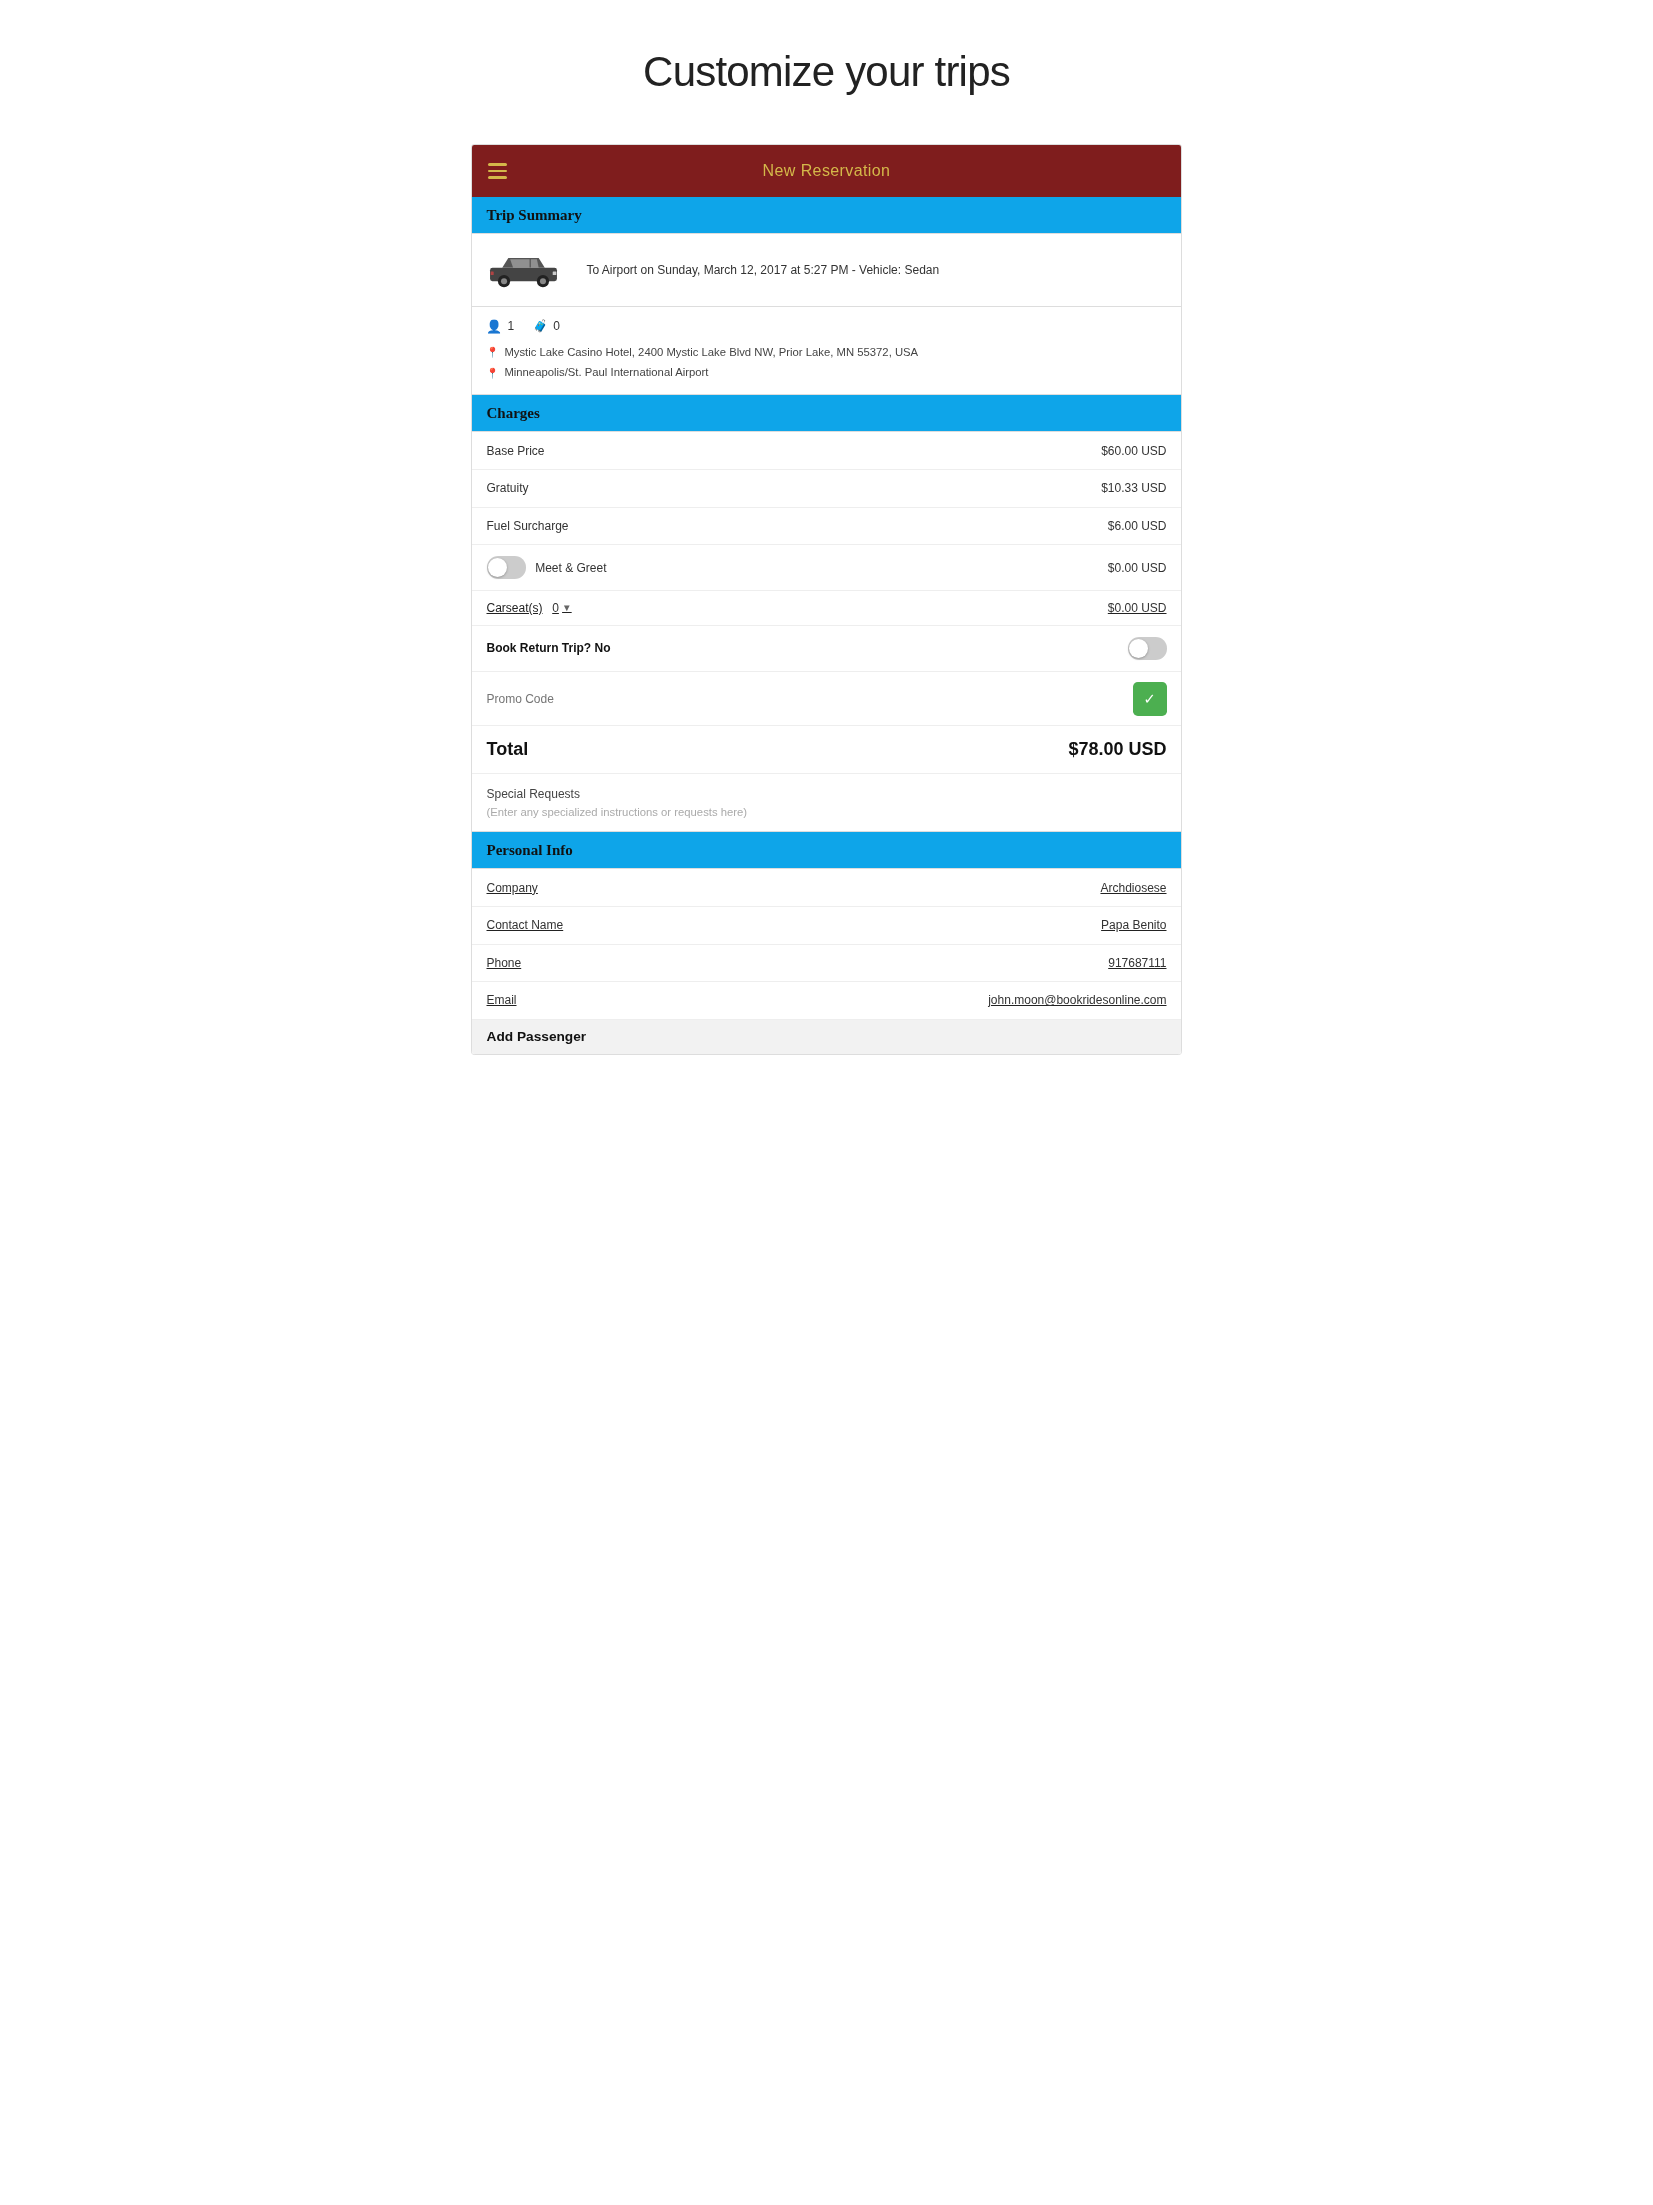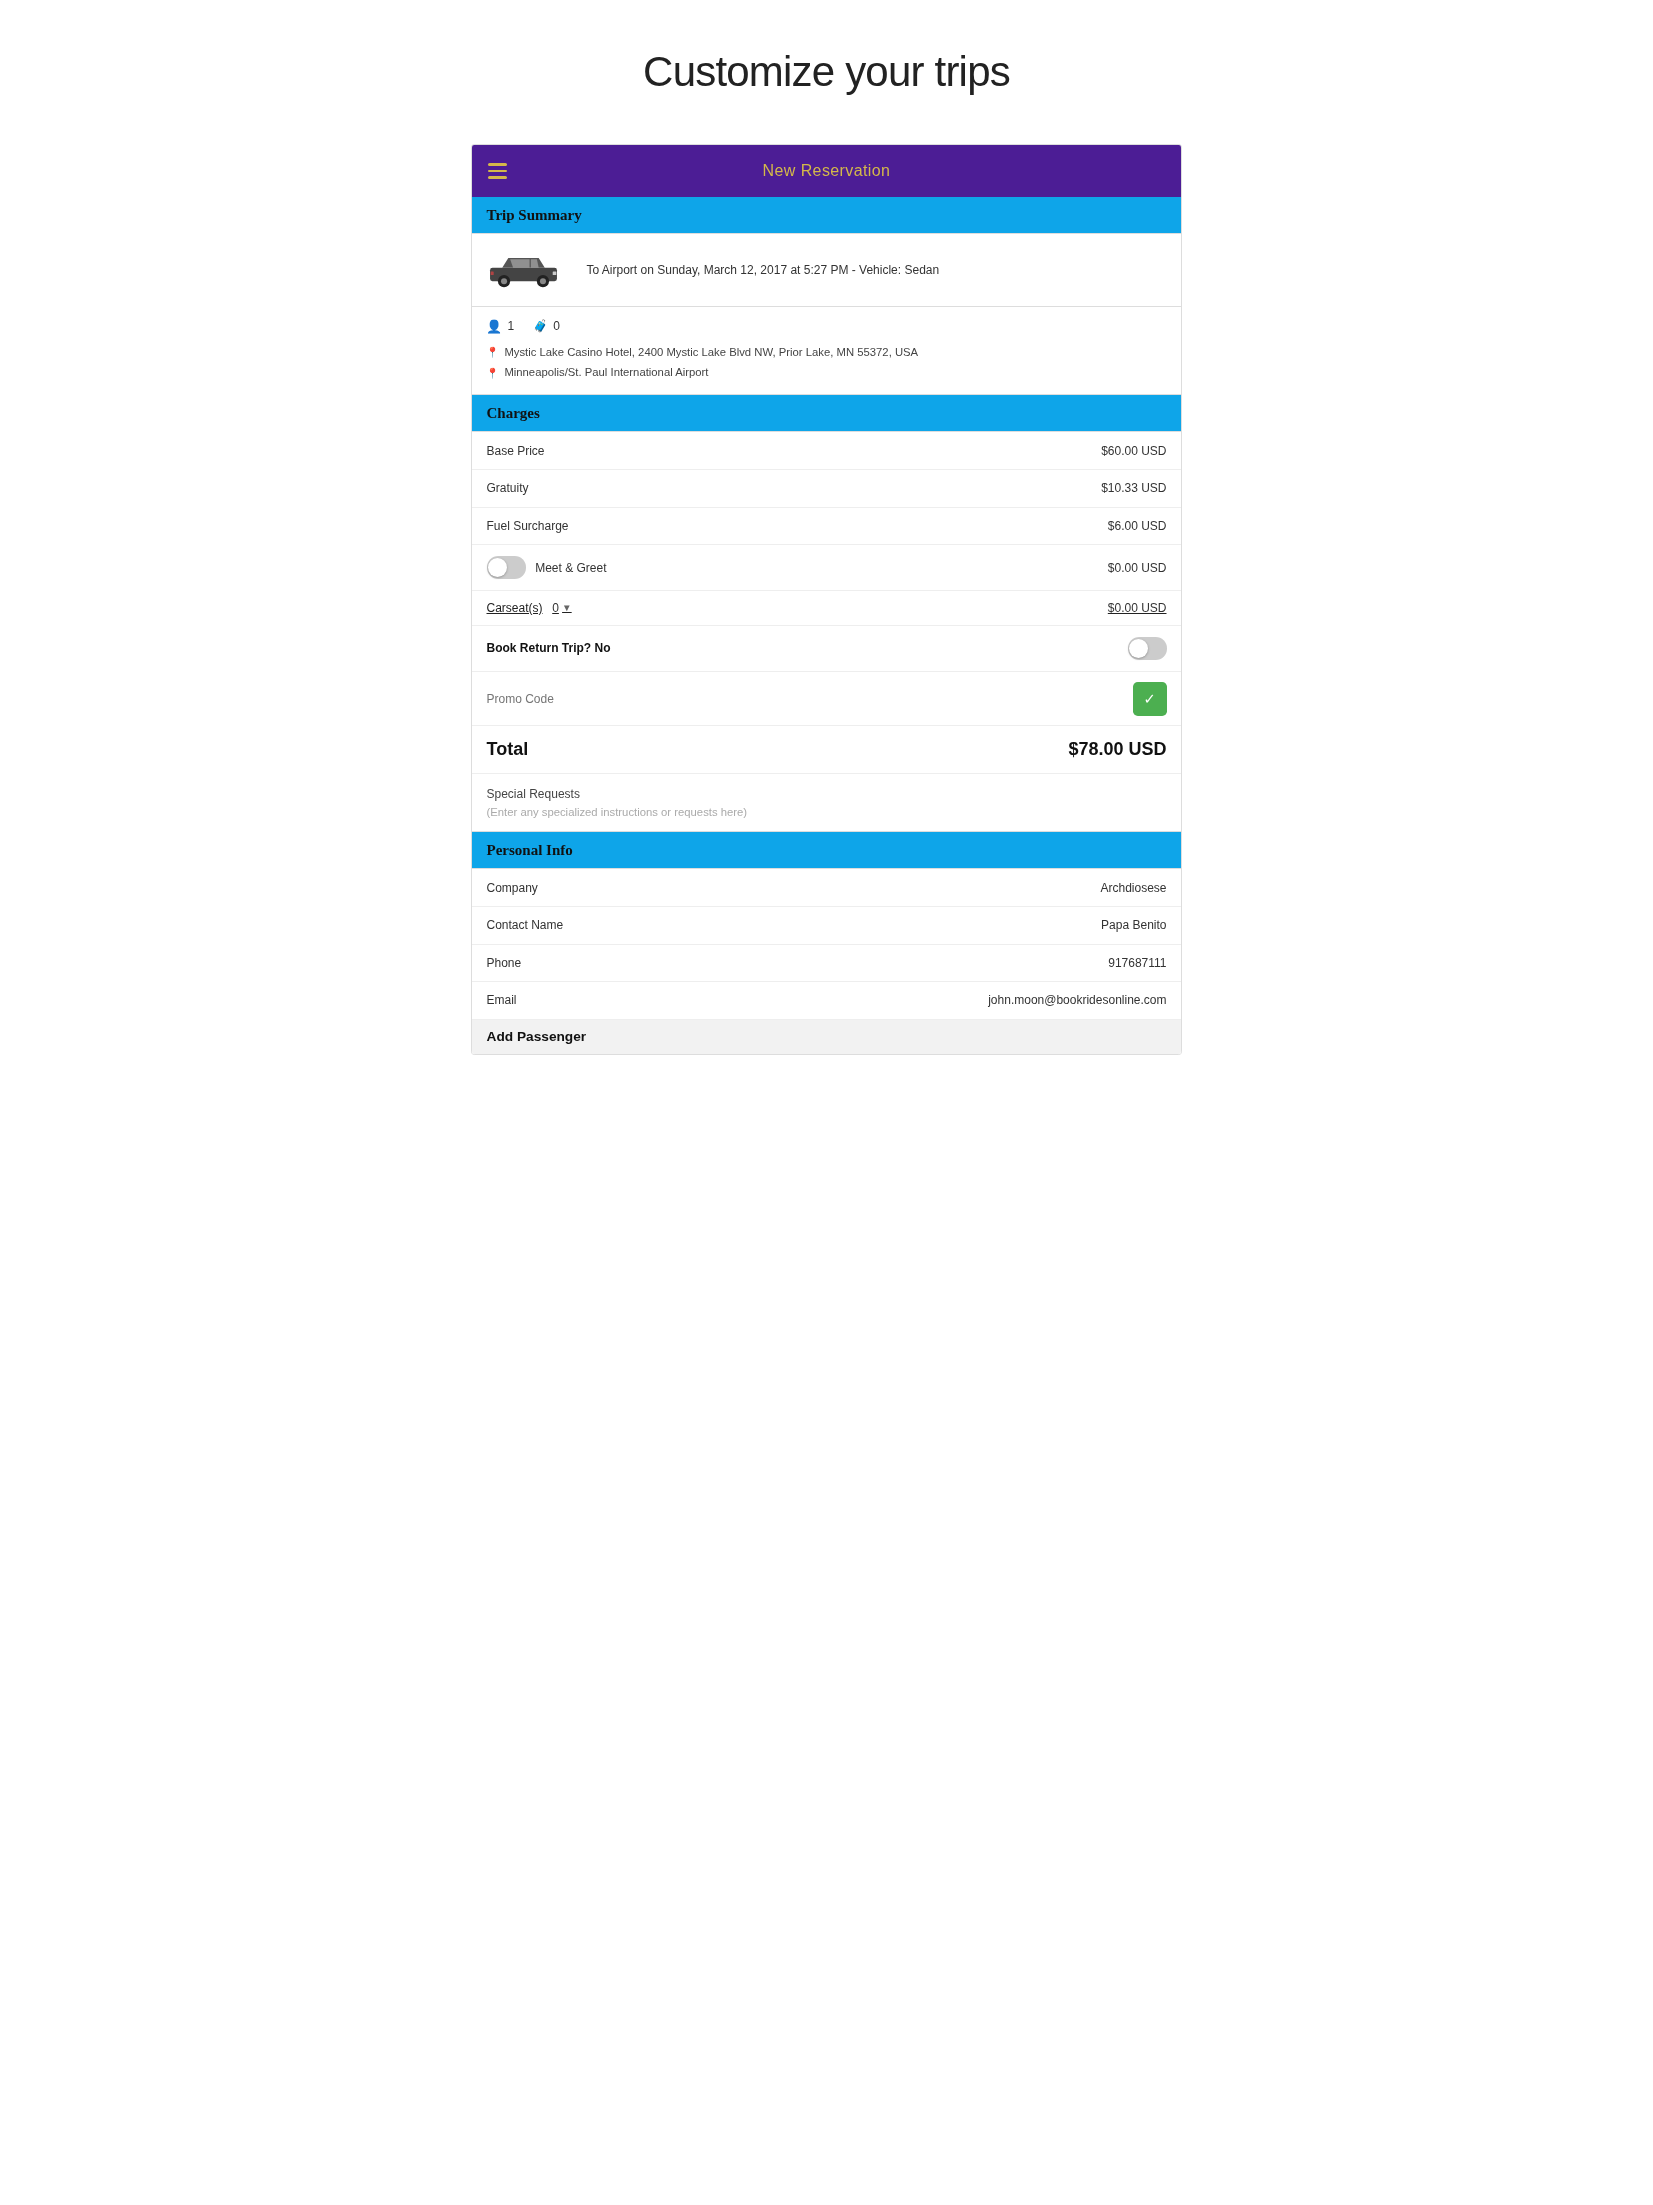--- a/index.html
+++ b/index.html
@@ -31,21 +31,21 @@
 
     .app-container {
       margin: 16px 32px 48px;
       border: 0.8px solid #ddd;
       border-radius: 3.2px;
       overflow: hidden;
     }
 
     
     .nav-bar {
-      background: #4c1d95;
+      background: #7f1d1d;
       display: flex;
       align-items: center;
       justify-content: center;
       padding: 14.5px 16px;
       position: relative;
       min-height: 52px;
     }
 
     .nav-hamburger {
       position: absolute;
@@ -311,20 +311,21 @@
     }
 
     
     .info-row {
       display: flex;
       align-items: center;
       justify-content: space-between;
       padding: 11.3px 14.5px;
       border-bottom: 0.8px solid #eee;
       font-size: 12px;
+      text-decoration: underline;
     }
 
     .info-label {
       color: #333;
     }
 
     .info-value {
       color: #333;
       text-align: right;
     }

